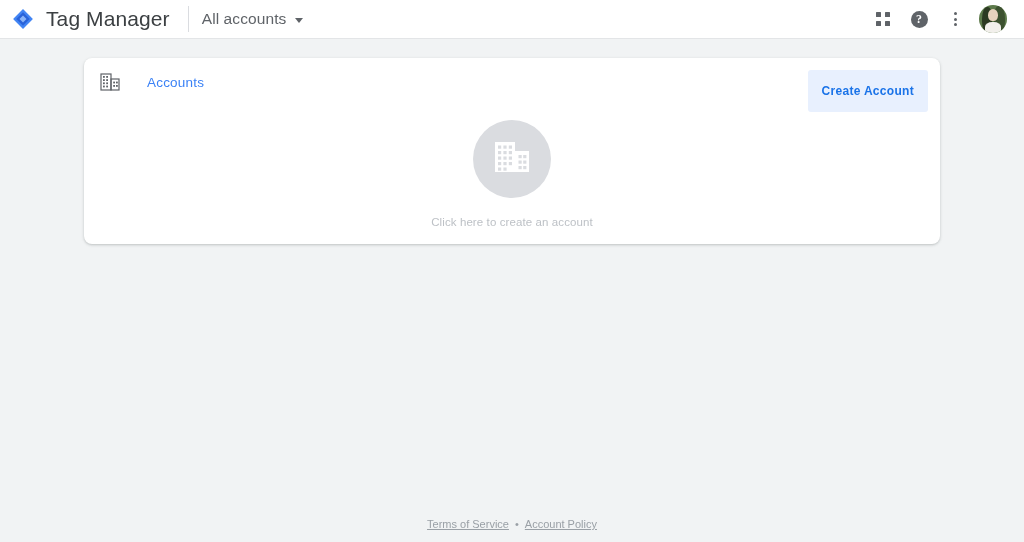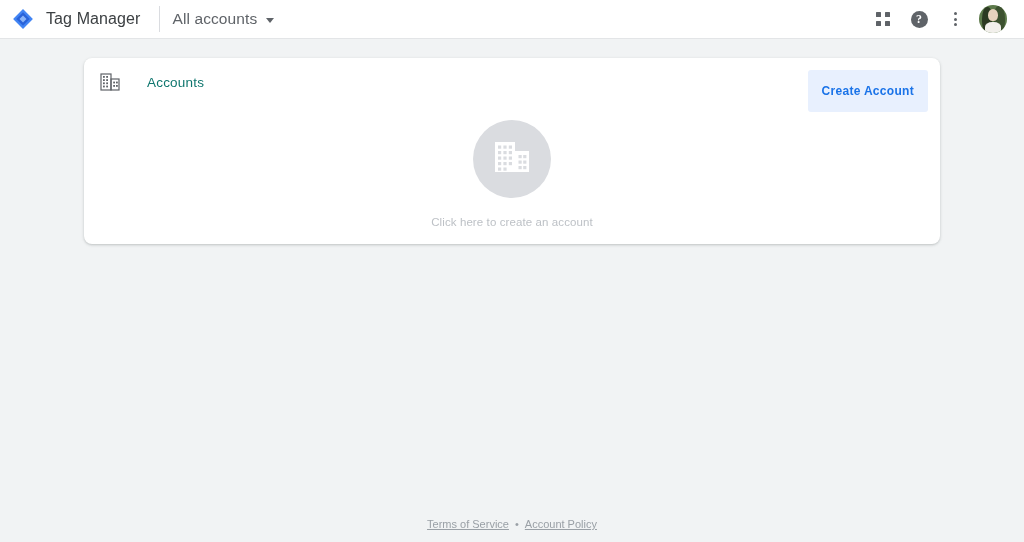--- a/index.html
+++ b/index.html
@@ -20,21 +20,21 @@
   .header-left { display: flex; align-items: center; height: 100%; }
   .logo-wrap {
     width: 34px; height: 39px;
     display: flex; align-items: center; justify-content: center;
     margin-left: 6px;
   }
   .logo {
     position: relative; width: 22px; height: 22px;
   }
   .product-name {
-    font-size: 16px; color: #3c4043; letter-spacing: .1px;
+    font-size: 21px; color: #3c4043; letter-spacing: .1px;
     margin-left: 6px; white-space: nowrap;
   }
   .divider {
     width: 1px; height: 26px; background: #dadce0; margin: 0 13px 0 18px;
   }
   .account-selector {
     display: flex; align-items: center; cursor: default;
   }
   .account-selector-label {
     font-size: 15.5px; color: #5f6368; letter-spacing: .1px; white-space: nowrap;
@@ -80,21 +80,21 @@
     width: 856px; height: 186px;
     background: #ffffff; border-radius: 8px;
     box-shadow: 0 1px 2px rgba(60,64,67,.18), 0 1px 3px 1px rgba(60,64,67,.07);
   }
   .card-header {
     height: 48px; display: flex; align-items: center;
     padding: 0 12px 0 16px; position: relative;
   }
   .domain-icon { width: 20px; height: 18px; position: relative; display: block; }
   .card-title {
-    font-size: 13.5px; color: #0f766e; margin-left: 27px; letter-spacing: .2px;
+    font-size: 13.5px; color: #3b82f6; margin-left: 27px; letter-spacing: .2px;
   }
   .create-account-btn {
     position: absolute; right: 12px; top: 12px;
     height: 42px; padding: 0 14px;
     background: #e8f0fe; color: #1a73e8;
     border: none; border-radius: 3px;
     font-family: "Liberation Sans", sans-serif;
     font-size: 12px; font-weight: bold; letter-spacing: .3px;
     cursor: pointer; display: flex; align-items: center;
   }

